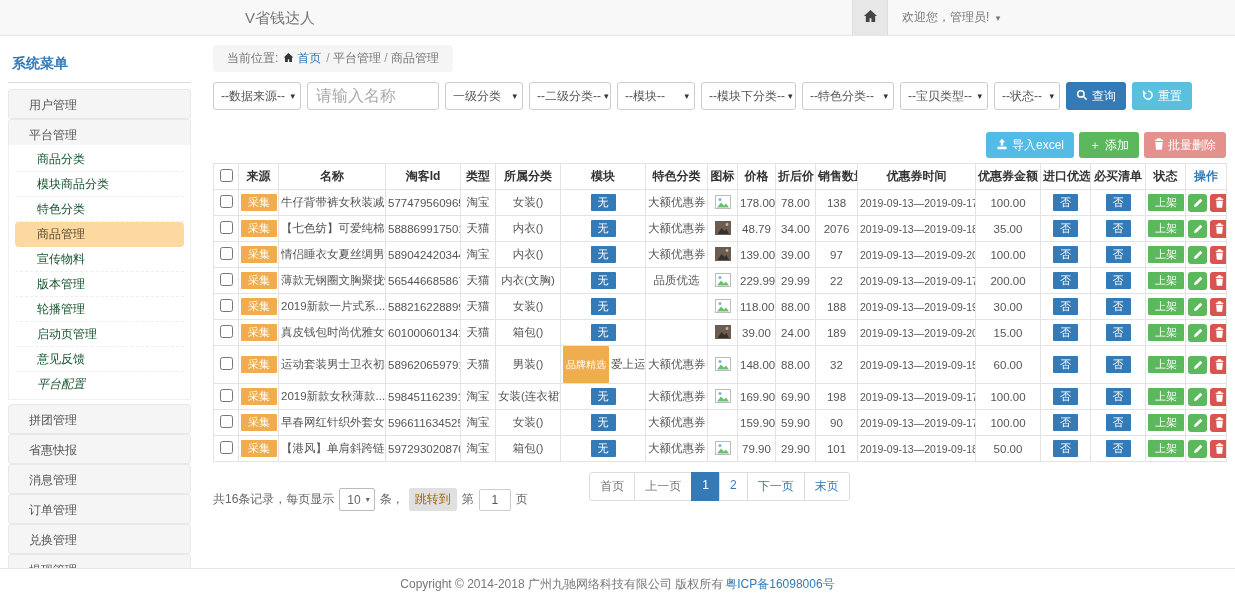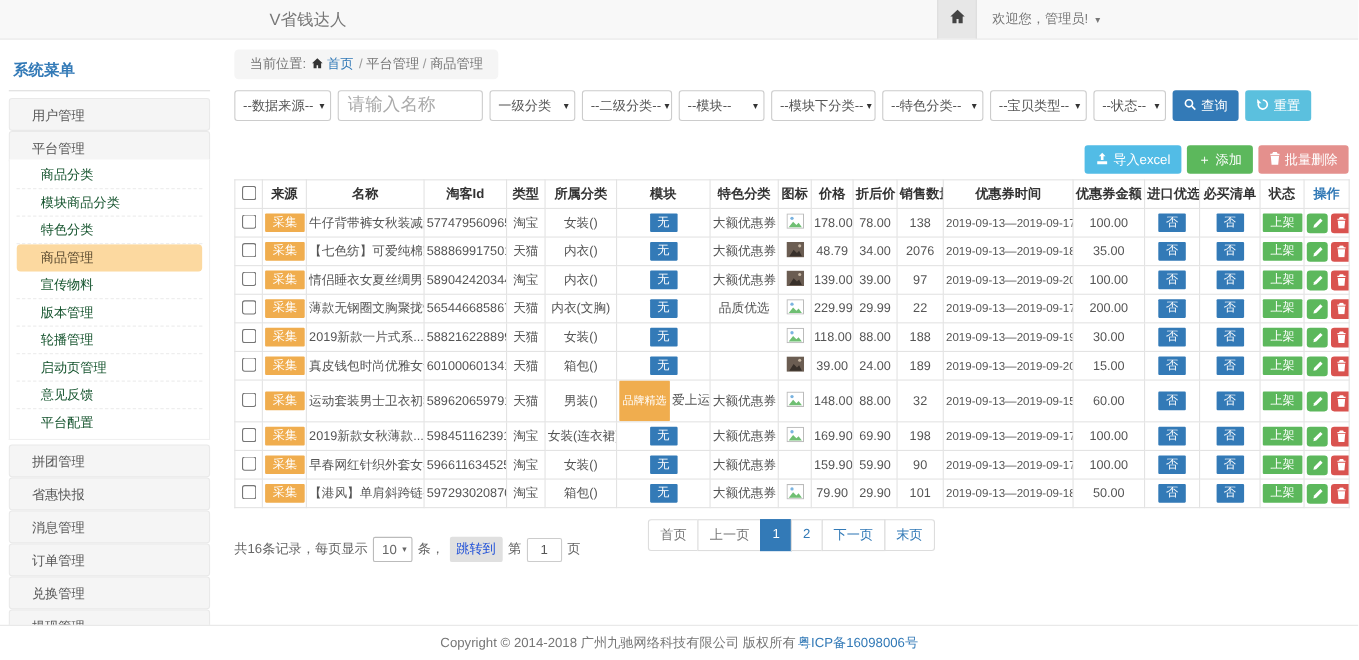--- a/index.html
+++ b/index.html
@@ -17,21 +17,21 @@
 
   .layout { display:flex; height:564px; overflow:hidden; }
 
   
   .sidebar { width:183px; margin:12px 0 0 8px; font-size:12px; flex:none; }
   .sb-title { color:#337ab7; font-size:14px; font-weight:bold; padding:7px 4px 9px 4px; border-bottom:1px solid #ddd; margin-bottom:6px; }
   .sb-group { height:30px; line-height:30px; background:#f5f5f5; border:1px solid #e9e9e9; border-radius:3px;
               color:#555; padding-left:20px; cursor:pointer; }
   .sb-sub { background:#fff; border:1px solid #f0f0f0; border-top:none; margin:-4px 0 4px 0; padding:2px 6px; }
   .sb-sub-item { height:25px; line-height:25px; color:#14532d; padding-left:22px; border-bottom:1px dashed #eee; cursor:pointer; }
-  .sb-sub-item:last-child { border-bottom:none; }
+  .sb-sub-item:last-child { border-bottom:none;font-style:italic; }
   .sb-sub-item.active { background:#fcd9a0; border-radius:4px; color:#5a4a2f; border-bottom-color:transparent; }
 
   
   .main { margin-left:22px; width:1013px; flex:none; }
   .breadcrumb { margin-top:9px; display:inline-flex; align-items:center; gap:5px; background:#f5f5f5;
                 border-radius:4px; padding:5px 14px; font-size:12px; color:#777; }
   .breadcrumb a.home-link { color:#337ab7; text-decoration:none; display:inline-flex; align-items:center; gap:3px; cursor:pointer; }
   .crumb-sep { color:#999; }
 
   
@@ -72,21 +72,21 @@
             justify-content:center; cursor:pointer; vertical-align:middle; }
   .op-btn.edit { background:#5cb85c; margin-right:3px; }
   .op-btn.del { background:#d9534f; }
 
   
   .pagination { margin-top:10px; position:relative; height:30px; }
   .page-summary { position:absolute; left:0; top:16px; display:flex; align-items:center; gap:5px; font-size:12px; color:#666; }
   .pp-select { border:1px solid #bbb; border-radius:2px; height:23px; display:inline-flex; align-items:center;
                gap:5px; padding:0 4px 0 7px; background:#fff; cursor:pointer; }
   .pp-select .caret { font-size:8px; }
-  .jump-chip { background:#e0e0e0; border-radius:2px; padding:3px 6px; color:#1d4ed8; cursor:pointer; }
+  .jump-chip { background:#e0e0e0; border-radius:2px; padding:3px 6px; color:#a16207; cursor:pointer; }
   .page-input { width:32px; height:22px; border:1px solid #ccc; border-radius:2px; text-align:center; font-size:12px; color:#555; }
   .page-btns { display:flex; width:fit-content; margin:0 auto; }
   .pbtn { border:1px solid #ddd; background:#fff; font-size:12px; padding:5px 10px; margin-left:-1px; cursor:pointer; }
   .pbtn:first-child { margin-left:0; border-radius:3px 0 0 3px; }
   .pbtn:last-child { border-radius:0 3px 3px 0; }
   .pbtn.muted { color:#777; }
   .pbtn.link { color:#337ab7; }
   .pbtn.active { background:#337ab7; border-color:#337ab7; color:#fff; }
 
   

